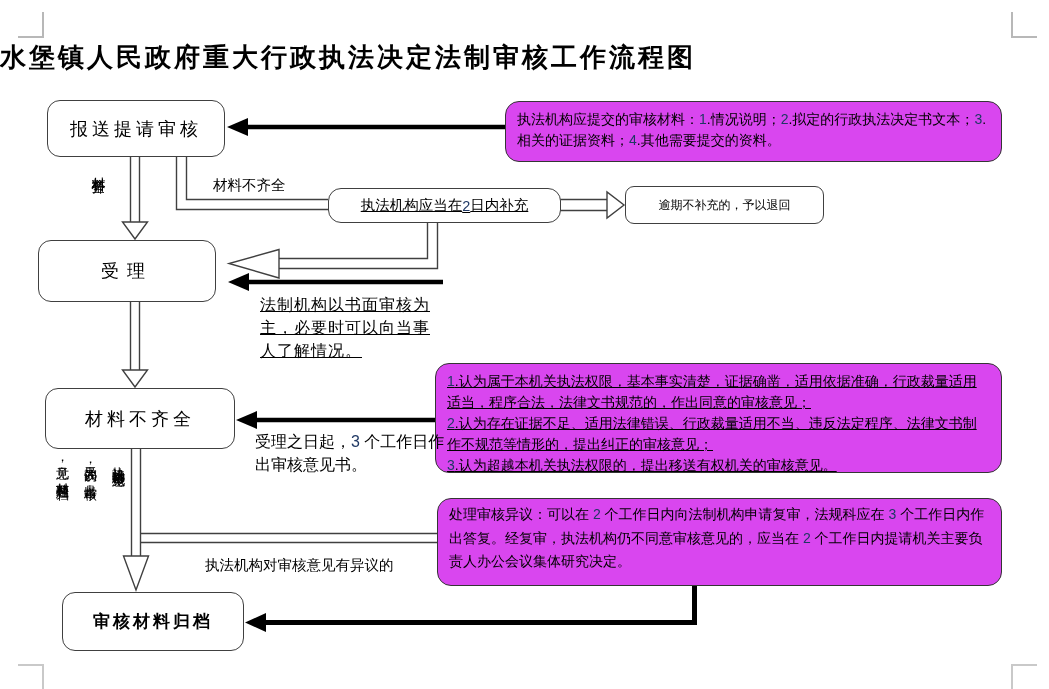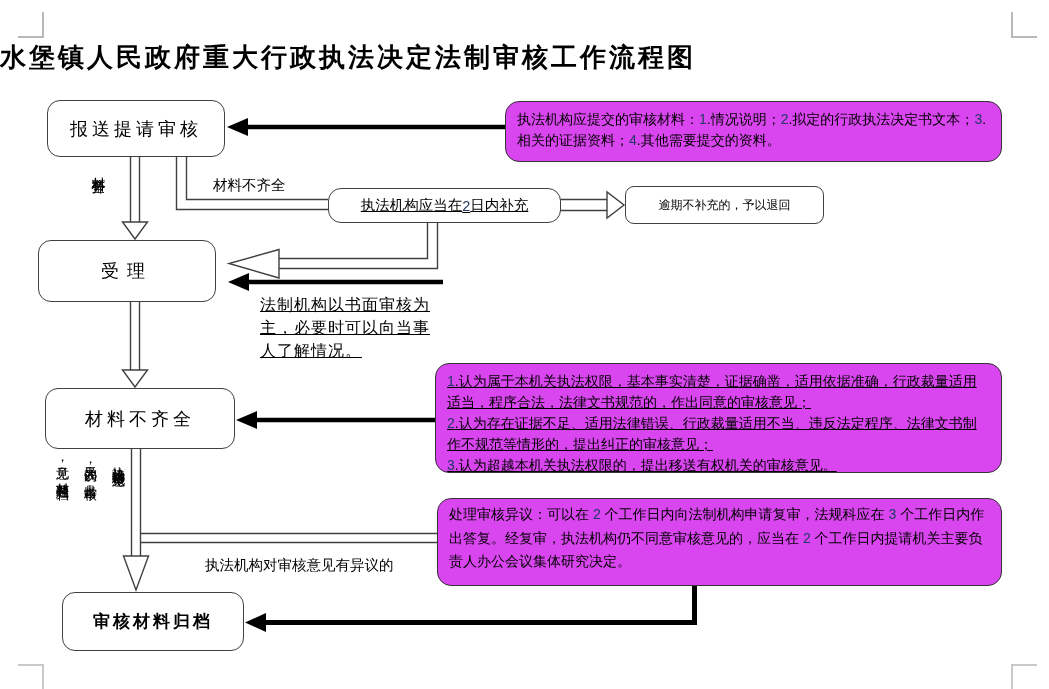--- a/index.html
+++ b/index.html
@@ -147,20 +147,21 @@
 <span class="num">3</span>.认为超越本机关执法权限的，提出移送有权机关的审核意见。</div>
 
   <div class="tbox" style="left:437px;top:498px;width:565px;height:88px;line-height:23.5px;padding-top:4px;">处理审核异议：可以在 <span class="num">2</span> 个工作日内向法制机构申请复审，法规科应在 <span class="num">3</span> 个工作日内作出答复。经复审，执法机构仍不同意审核意见的，应当在 <span class="num">2</span> 个工作日内提请机关主要负责人办公会议集体研究决定。</div>
 
   <div class="lbl vtext" style="left:90px;top:166px;height:66px;font-size:14px;letter-spacing:1px;">材料齐全</div>
 
   <div class="lbl" style="left:213px;top:176px;font-size:14.5px;">材料不齐全</div>
 
   <div class="lbl" style="left:260px;top:293px;width:186px;font-size:16px;line-height:23px;letter-spacing:1px;text-decoration:underline;">法制机构以书面审核为主，必要时可以向当事人了解情况。</div>
 
+  <div class="lbl" style="left:255px;top:430px;width:190px;font-size:16px;line-height:23px;">受理之日起，<span class="num">3</span> 个工作日作出审核意见书。</div>
 
   <div class="lbl vtext" style="left:48px;top:456px;height:150px;font-size:13px;line-height:28px;letter-spacing:1px;">
     <div>执法机构对审核意见</div>
     <div>无异议的，出具审核</div>
     <div>意见，材料整理归档</div>
   </div>
 
   <div class="lbl" style="left:205px;top:556px;font-size:14.5px;">执法机构对审核意见有异议的</div>
 
 </div>

